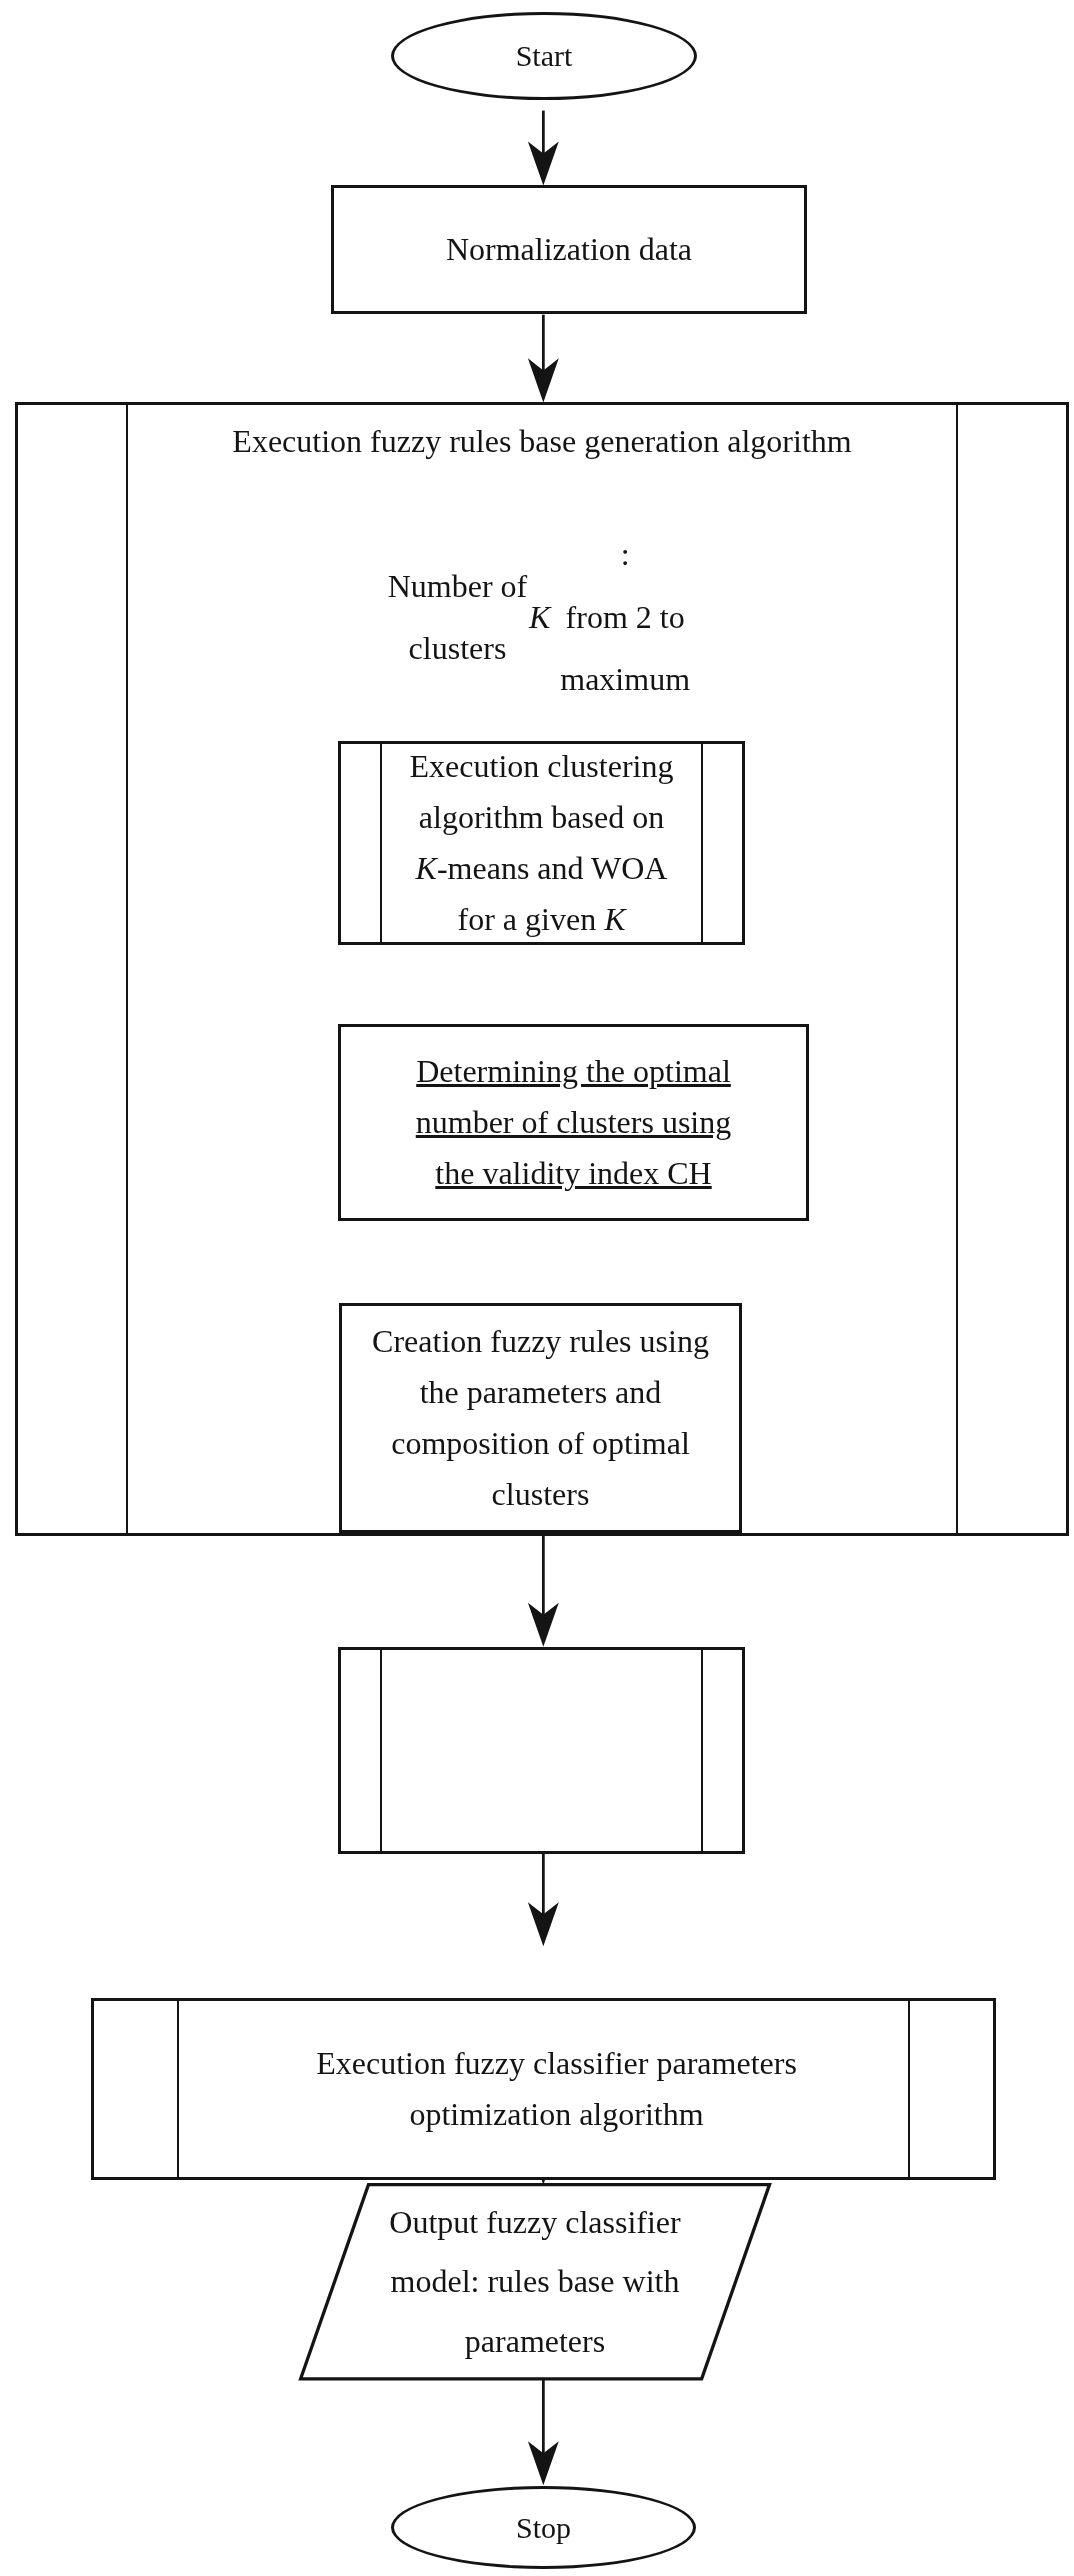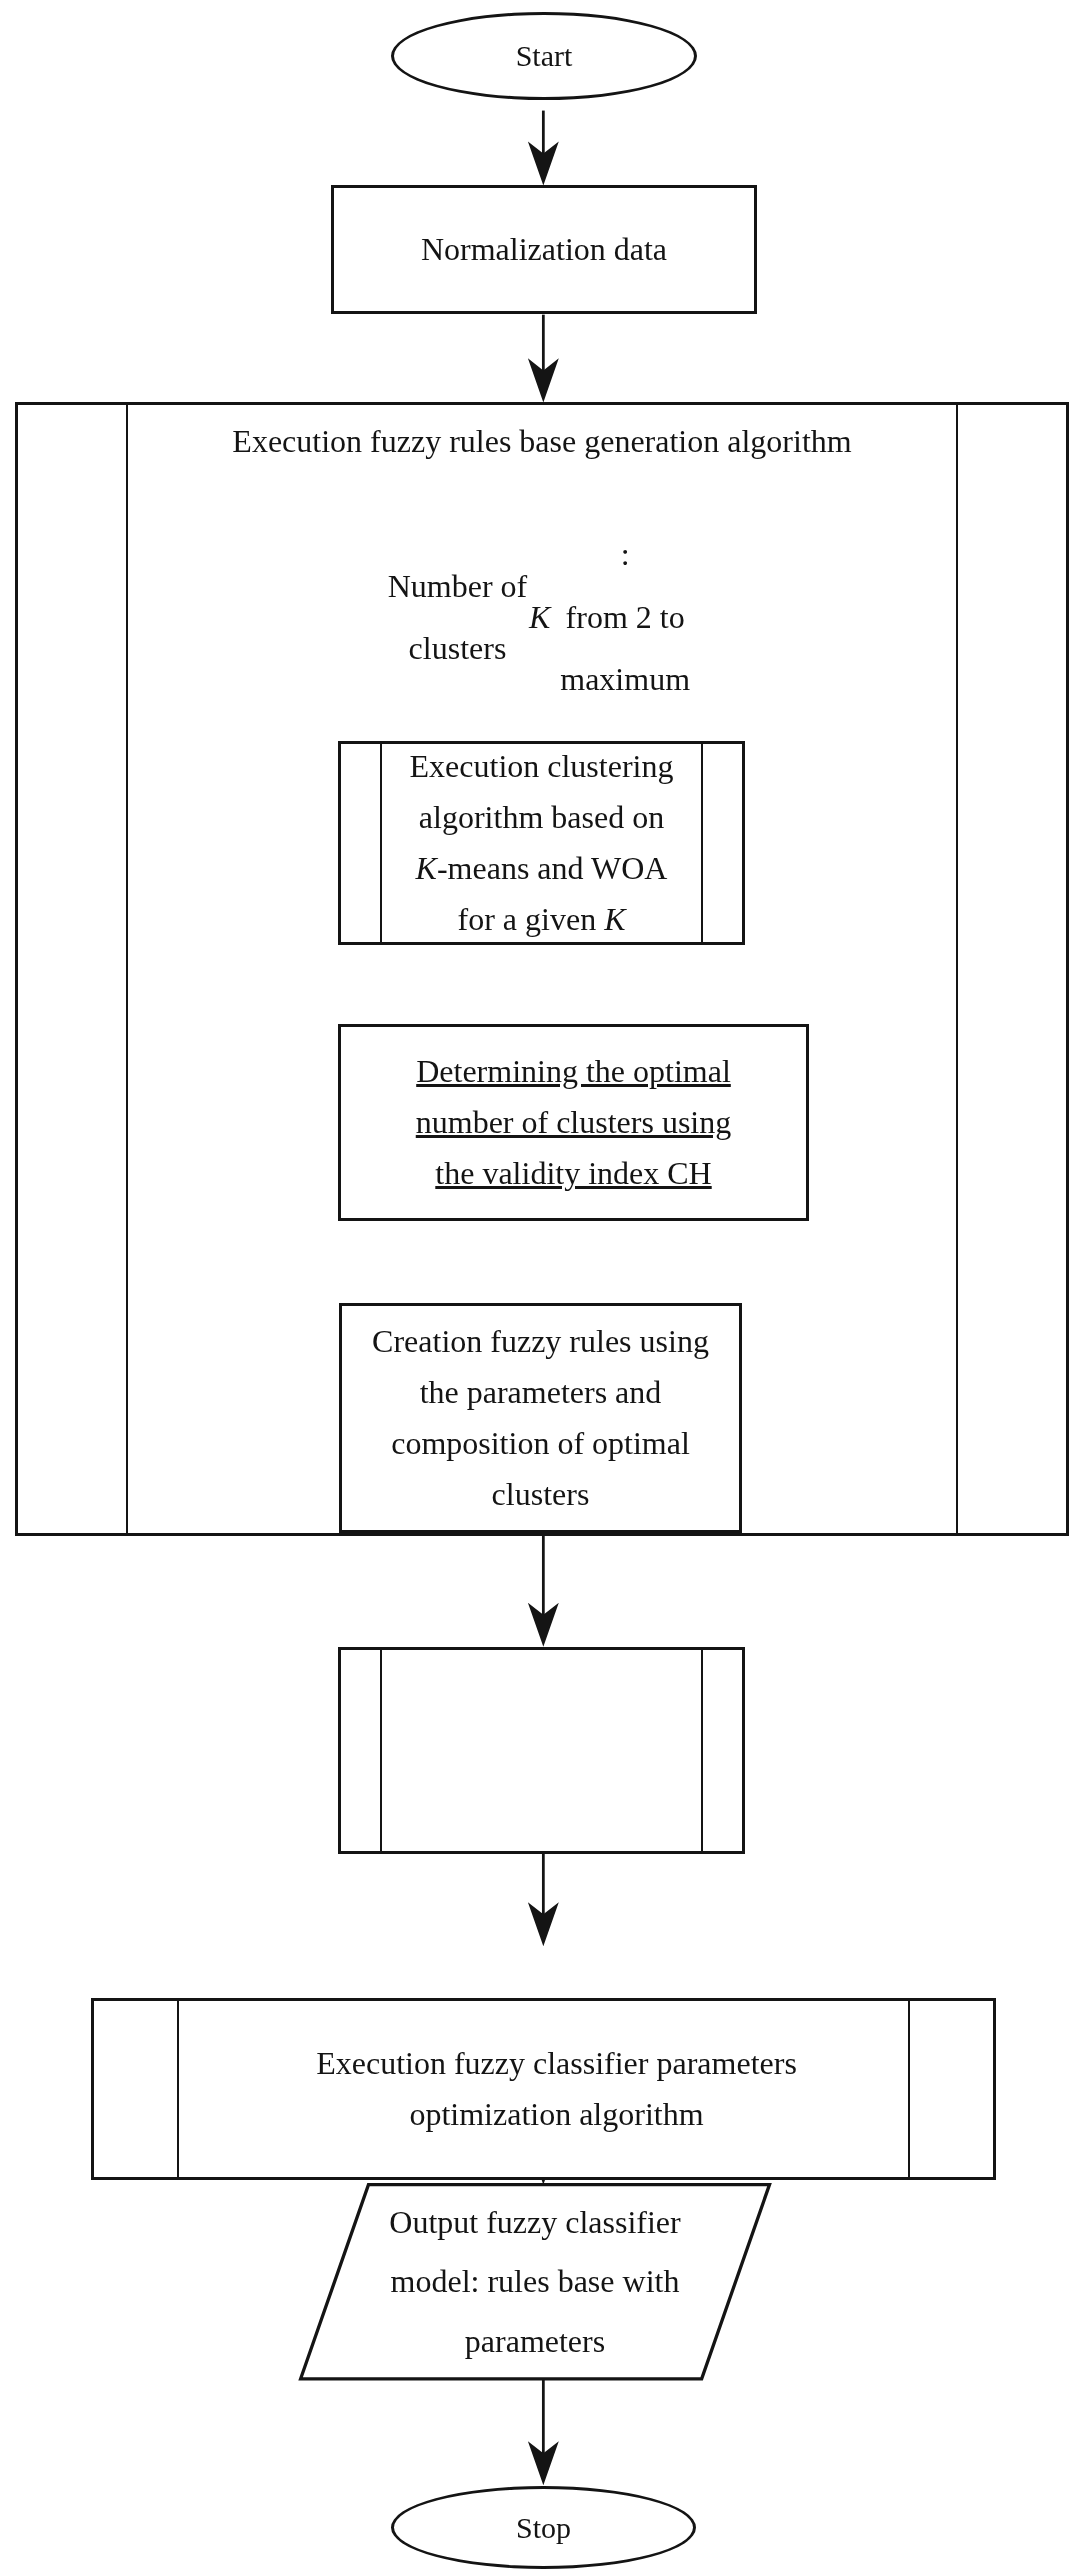--- a/index.html
+++ b/index.html
@@ -64,21 +64,21 @@
   </svg>
 
   <div class="container-box" style="left:15px;top:402px;width:1054px;height:1134px;">
     <div class="bar" style="left:108px;"></div>
     <div class="bar" style="right:108px;"></div>
   </div>
   <div class="container-title" style="left:15px;top:411px;width:1054px;height:61px;">Execution fuzzy rules base generation algorithm</div>
 
   <div class="node terminator" style="left:391px;top:12px;width:306px;height:88px;">Start</div>
 
-  <div class="node process" style="left:331px;top:185px;width:426px;height:129px;">Normalization data</div>
+  <div class="node process" style="left:331px;top:185px;width:476px;height:129px;">Normalization data</div>
 
   <div class="txtonly hex-text" style="left:386px;top:559px;width:314px;height:116px;">Number of clusters <i>K</i>:<br>from 2 to maximum</div>
 
   <div class="node subroutine" style="left:338px;top:741px;width:407px;height:204px;">
     <div class="bar" style="left:39px;"></div>
     <div class="bar" style="right:39px;"></div>
     <div class="inner-pad">Execution clustering<br>algorithm based on<br><i>K</i>-means and WOA<br>for a given <i>K</i></div>
   </div>
 
   <div class="node process" style="left:338px;top:1024px;width:471px;height:197px;text-decoration:underline;">Determining the optimal<br>number of clusters using<br>the validity index CH</div>

